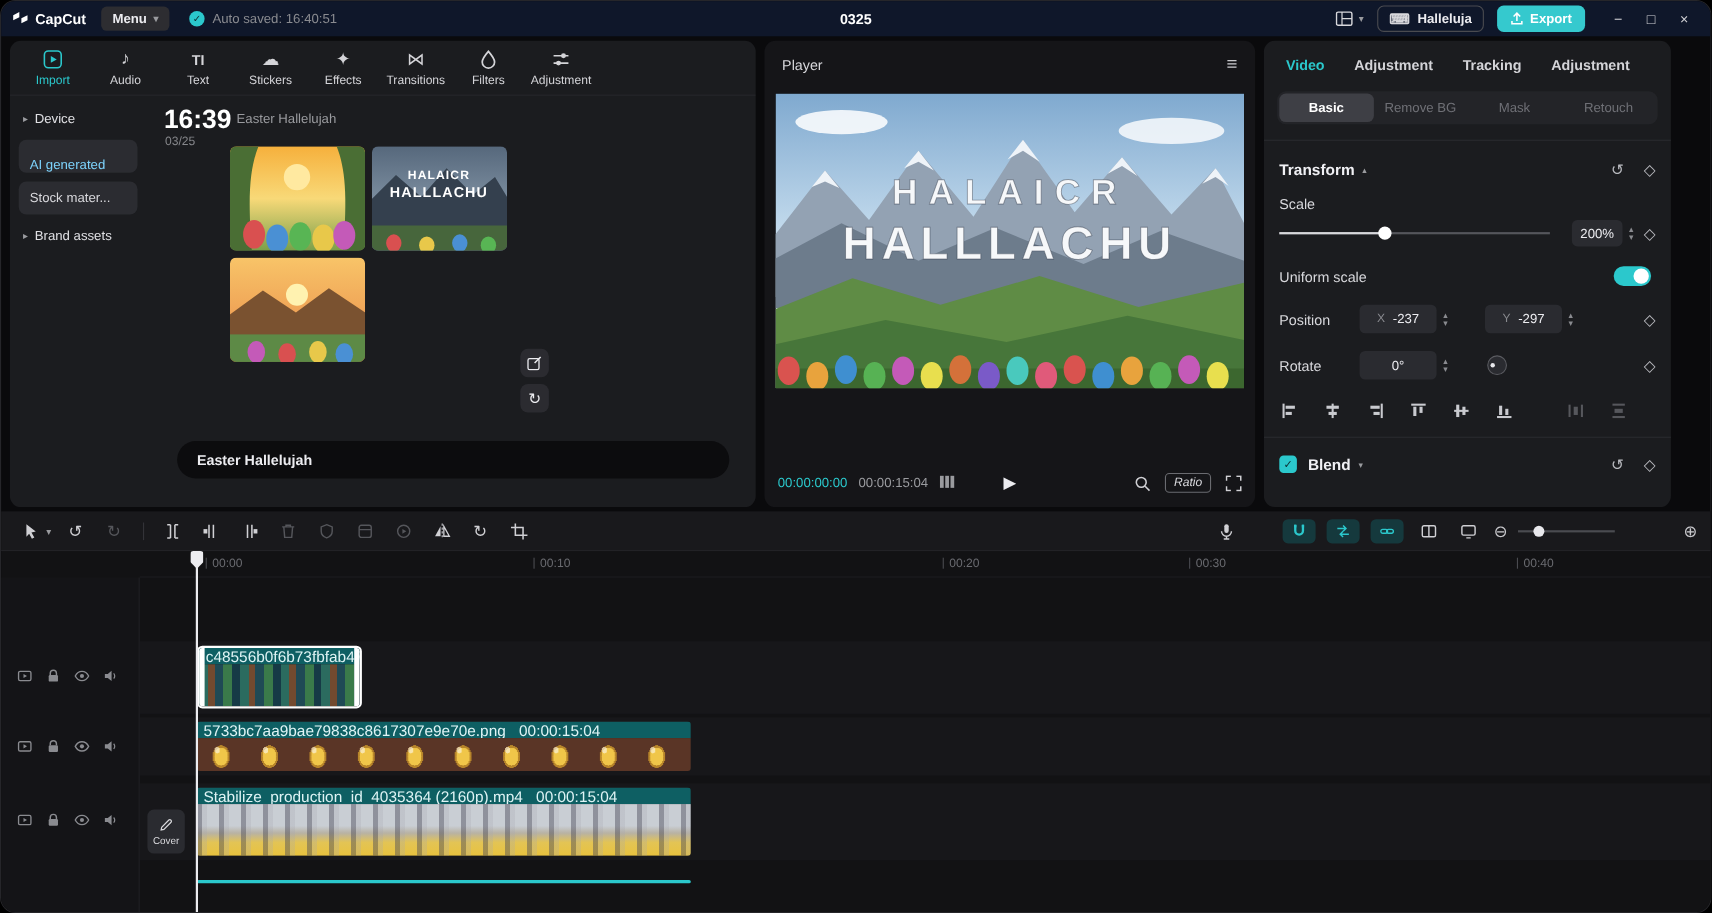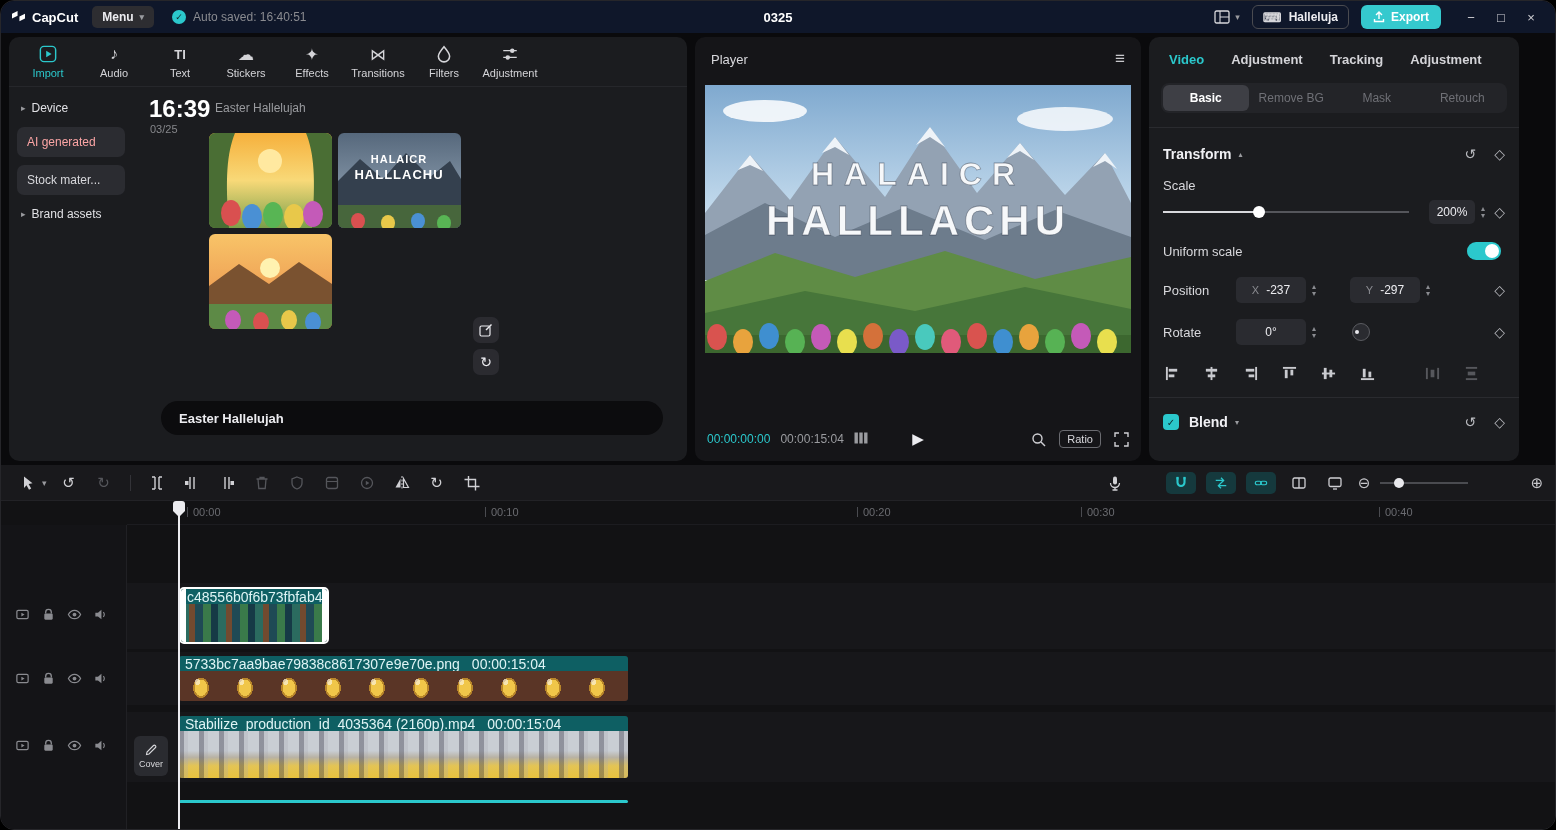--- a/index.html
+++ b/index.html
@@ -36,21 +36,21 @@
   
   .mtabs{height:50px;display:flex;align-items:center;padding:0 6px;border-bottom:1px solid #26272b;}
   .mtab{width:66px;display:flex;flex-direction:column;align-items:center;gap:3px;color:#d4d4d8;font-size:11px;background:none;border:none;cursor:pointer;}
   .mtab .tic{height:20px;display:flex;align-items:center;justify-content:center;font-size:16px;}
   .mtab .tic svg{width:18px;height:18px;}
   .mtab.active{color:#2bc8cc;}
   .mbody{display:flex;height:calc(100% - 50px);}
   .msidebar{width:124px;padding:10px 8px;display:flex;flex-direction:column;gap:8px;}
   .side-head{display:flex;align-items:center;gap:6px;color:#e0e0e4;font-size:12px;height:22px;padding:0 4px;cursor:pointer;background:none;border:none;}
   .side-item{height:30px;border-radius:7px;background:#2b2c31;color:#d8d8dc;font-size:12px;display:flex;align-items:center;padding:0 10px;cursor:pointer;border:none;}
-  .side-item.active{color:#fca5a5;}
+  .side-item.active{color:#7dd3fc;align-items:flex-end;}
   .mcontent{flex:1;position:relative;}
   .gen-time{position:absolute;left:16px;top:8px;color:#fff;font-size:24px;font-weight:bold;}
   .gen-title{position:absolute;left:82px;top:14px;color:#9a9b9f;font-size:12px;}
   .gen-date{position:absolute;left:17px;top:36px;color:#86878b;font-size:11px;}
   .gen-grid{position:absolute;left:76px;top:46px;display:grid;grid-template-columns:123px 123px;gap:6px;}
   .gthumb{width:123px;height:95px;border-radius:6px;overflow:hidden;cursor:pointer;}
   .gthumb svg{width:100%;height:100%;display:block;}
   .gen-actions{position:absolute;left:340px;top:230px;display:flex;flex-direction:column;gap:6px;}
   .chip{width:26px;height:26px;border-radius:7px;background:rgba(44,45,50,.92);color:#ececf0;display:flex;align-items:center;justify-content:center;font-size:14px;border:none;cursor:pointer;}
   .chip svg{width:14px;height:14px;}
@@ -63,21 +63,21 @@
   .pvideo svg{width:100%;height:100%;display:block;}
   .pcontrols{position:absolute;left:0;right:0;bottom:8px;height:28px;display:flex;align-items:center;padding:0 12px;}
   .ptime-cur{color:#2bc8cc;font-size:12px;}
   .ptime-dur{color:#9a9b9f;font-size:12px;margin-left:10px;}
   .pframes{margin-left:10px;color:#9a9b9f;background:none;border:none;cursor:pointer;}
   .pframes svg{width:14px;height:12px;}
   .pplay{position:absolute;left:50%;transform:translateX(-50%);color:#ececf0;font-size:15px;background:none;border:none;cursor:pointer;}
   .pright{margin-left:auto;display:flex;align-items:center;gap:13px;color:#d0d0d4;}
   .picon{background:none;border:none;color:#d0d0d4;cursor:pointer;display:flex;}
   .picon svg{width:15px;height:15px;}
-  .ratio-chip{border:1px solid #6a6b70;border-radius:4px;padding:2px 7px;font-size:11px;color:#d8d8dc;background:none;cursor:pointer;}
+  .ratio-chip{border:1px solid #6a6b70;border-radius:4px;padding:2px 7px;font-size:11px;color:#d8d8dc;background:none;cursor:pointer;font-style:italic;}
 
   
   .vtabs{height:44px;display:flex;align-items:center;gap:27px;padding:0 20px;}
   .vtab{font-size:13px;font-weight:bold;color:#d4d4d8;background:none;border:none;cursor:pointer;}
   .vtab.active{color:#2bc8cc;}
   .subtabs{margin:2px 12px 0;height:30px;background:#232428;border-radius:8px;display:flex;padding:2px;}
   .subtab{flex:1;display:flex;align-items:center;justify-content:center;font-size:12px;color:#6f7076;border-radius:6px;background:none;border:none;cursor:pointer;}
   .subtab.active{background:#3e3f45;color:#fff;font-weight:bold;}
   .pdiv{height:1px;background:#2a2b2f;margin-top:14px;}
   .trow{display:flex;align-items:center;padding:0 14px;position:relative;}

